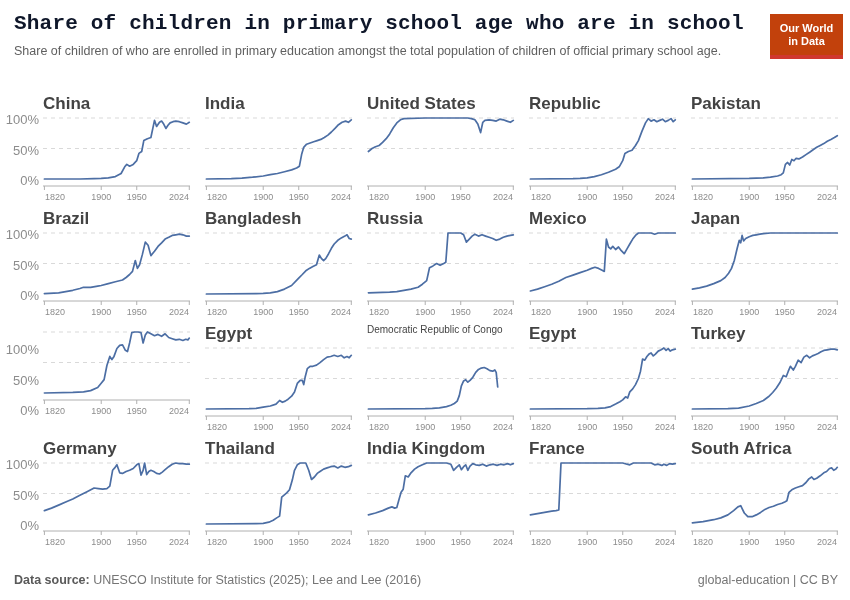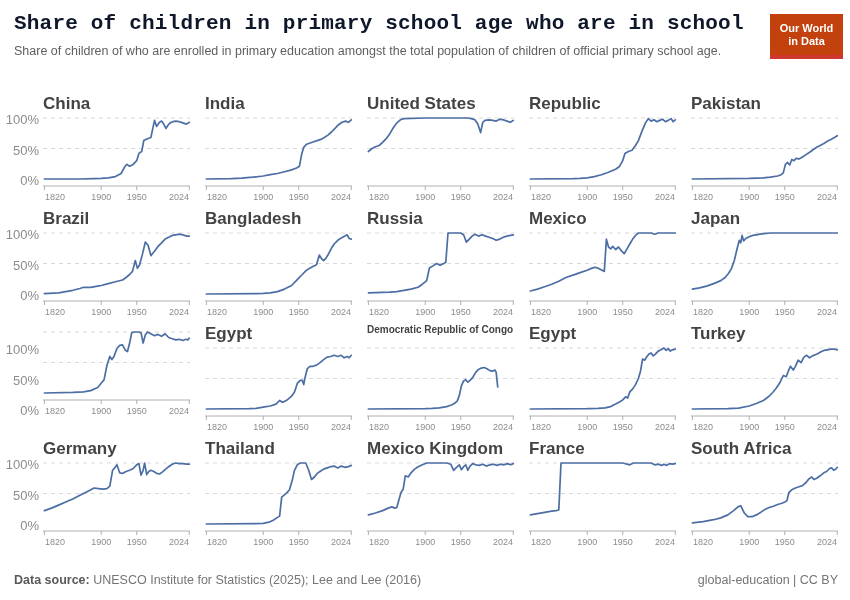--- a/index.html
+++ b/index.html
@@ -11,21 +11,21 @@
   .title { font-family:Liberation Mono, monospace; font-weight:700; font-size:21px; color:#0f172a; letter-spacing:0.2px; }
   .subtitle { margin-top:8px; font-size:12.5px; line-height:1.4; color:#5f5f5f; max-width:735px; }
 
   .logo { position:absolute; right:7px; top:14px; width:73px; background:#c2410c; color:#ffffff;
           text-align:center; font-size:11px; font-weight:700; line-height:13px; padding:8px 2px 7px 2px;
           border-bottom:4px solid #d0382f; }
 
   .grid { position:absolute; left:43px; top:94px; display:grid; grid-template-columns:repeat(5,162px); grid-auto-rows:115px; }
   .cell { position:relative; }
   .cname { height:16px; font-size:17px; font-weight:700; color:#434343; white-space:nowrap; }
-  .cname.small { font-size:10px; font-weight:700; letter-spacing:0; }
+  .cname.small { font-size:10px; font-weight:400; letter-spacing:0; }
   .ylab { position:absolute; left:-41px; width:37px; text-align:right; font-size:13px; color:#8c8c8c; }
   svg { display:block; }
   .tick-label { font-size:9px; fill:#8c8c8c; }
 
   .footer { position:absolute; left:14px; right:12px; bottom:13px; display:flex; justify-content:space-between; font-size:12.5px; color:#757575; }
   .footer b { color:#5a5a5a; }
 </style>
 </head>
 <body>
 
@@ -336,21 +336,21 @@
           <line x1="58.231884057971016" x2="58.231884057971016" y1="76" y2="80" stroke="#b0b0b0" stroke-width="1"></line>
           <text x="58.231884057971016" y="90" text-anchor="middle" class="tick-label">1900</text>
           <line x1="93.7391304347826" x2="93.7391304347826" y1="76" y2="80" stroke="#b0b0b0" stroke-width="1"></line>
           <text x="93.7391304347826" y="90" text-anchor="middle" class="tick-label">1950</text>
           <line x1="146.28985507246375" x2="146.28985507246375" y1="76" y2="80" stroke="#b0b0b0" stroke-width="1"></line>
           <text x="136" y="90" text-anchor="middle" class="tick-label">2024</text>
           <polyline points="1.4,69.0 51.1,68.7 58.2,68.4 63.9,67.2 68.2,65.3 71.7,62.9 74.6,61.1 76.7,42.2 78.8,40.3 81.7,37.9 84.5,34.8 87.3,25.1 89.5,15.3 92.3,9.8 95.2,8.0 98.0,8.0 100.8,8.0 103.7,15.3 106.5,24.5 109.4,22.0 112.2,18.4 115.0,16.5 118.6,14.1 122.1,12.9 125.7,11.7 129.2,11.1 132.8,12.9 136.3,11.1 139.9,12.3 143.4,11.7 146.3,10.4" fill="none" stroke="#4C6EA4" stroke-width="1.7" stroke-linejoin="round" stroke-linecap="round"></polyline>
         </svg>
       </div>
       <div class="cell">
-        <div class="cname">Mexico Kingdom</div>
+        <div class="cname">India Kingdom</div>
         <svg width="150" height="99" viewBox="0 0 150 99">
           <line x1="0" x2="147" y1="8" y2="8" stroke="#d9d9d9" stroke-width="1" stroke-dasharray="4 4"></line>
           <line x1="0" x2="147" y1="38.5" y2="38.5" stroke="#d9d9d9" stroke-width="1" stroke-dasharray="4 4"></line>
           <line x1="0" x2="147" y1="76" y2="76" stroke="#b0b0b0" stroke-width="1"></line>
           <line x1="1.4202898550724636" x2="1.4202898550724636" y1="76" y2="80" stroke="#b0b0b0" stroke-width="1"></line>
           <text x="12" y="90" text-anchor="middle" class="tick-label">1820</text>
           <line x1="58.231884057971016" x2="58.231884057971016" y1="76" y2="80" stroke="#b0b0b0" stroke-width="1"></line>
           <text x="58.231884057971016" y="90" text-anchor="middle" class="tick-label">1900</text>
           <line x1="93.7391304347826" x2="93.7391304347826" y1="76" y2="80" stroke="#b0b0b0" stroke-width="1"></line>
           <text x="93.7391304347826" y="90" text-anchor="middle" class="tick-label">1950</text>

